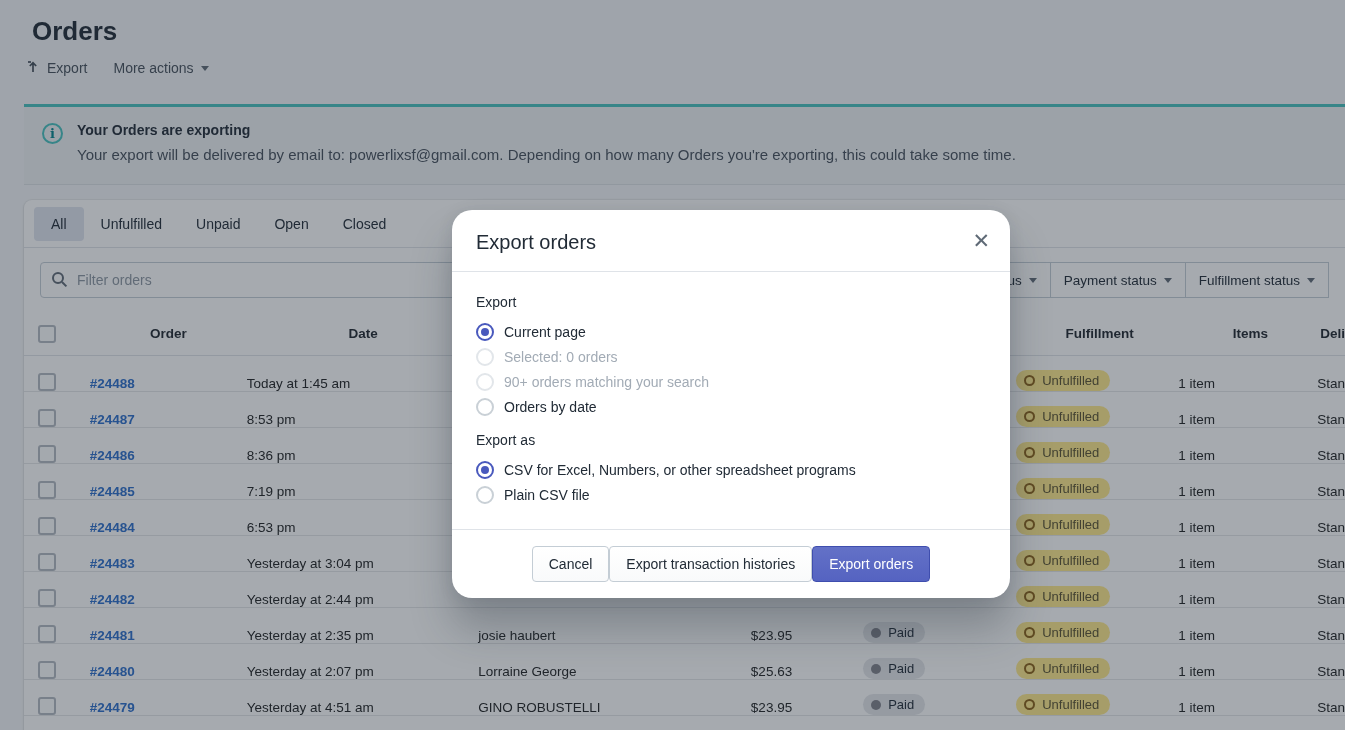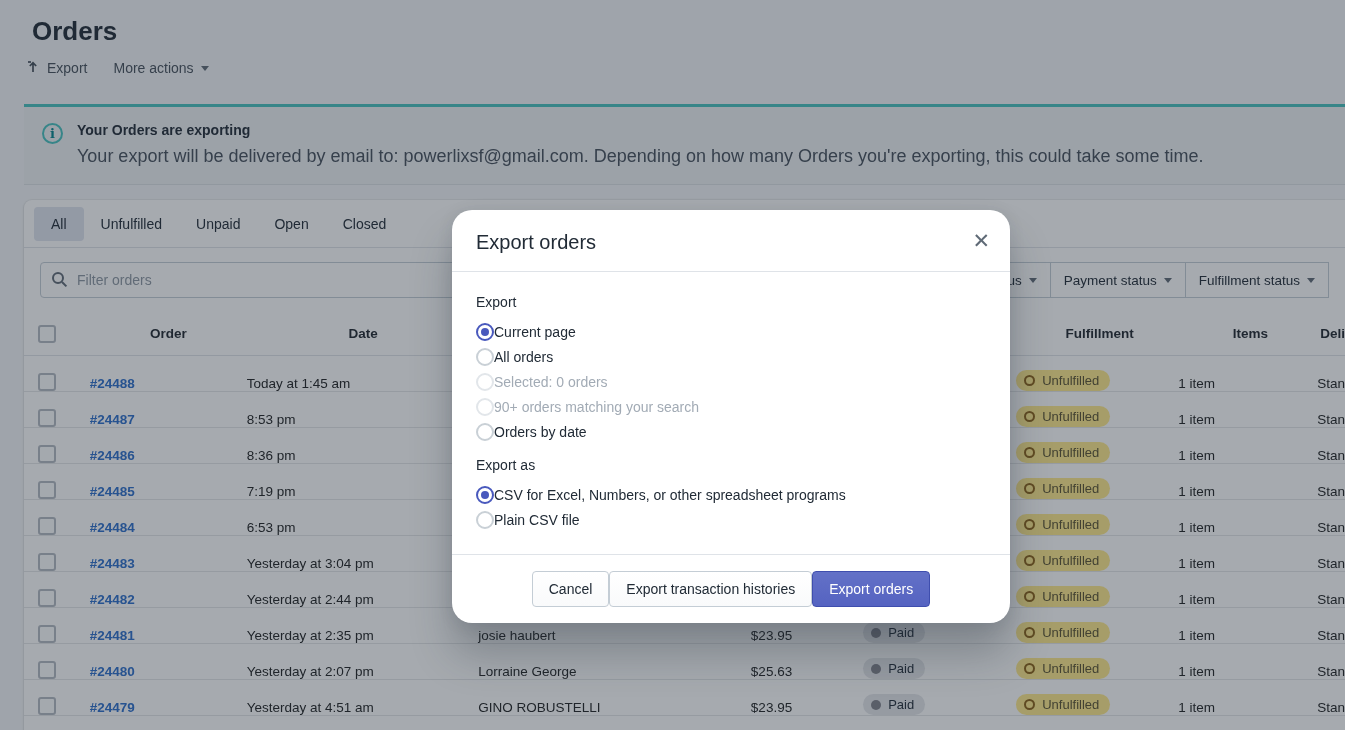--- a/index.html
+++ b/index.html
@@ -20,21 +20,21 @@
     position: absolute; left: 24px; right: 0; top: 104px; height: 81px;
     background: #eff2f4; border-top: 3px solid #47c1bf; border-bottom: 1px solid #dde1e5;
     display: flex; gap: 14px; padding: 15px 18px;
   }
   .info-icon {
     width: 21px; height: 21px; border-radius: 50%; border: 2px solid #47c1bf; color: #00848e;
     font-family: "DejaVu Serif", serif; font-weight: 700; font-size: 13px;
     display: flex; align-items: center; justify-content: center; flex: 0 0 auto; margin-top: 1px;
   }
   .banner-title { font-size: 14px; font-weight: 700; color: #212b36; margin-bottom: 8px; }
-  .banner-body { font-size: 18px; color: #454f5b; }
+  .banner-body { font-size: 15px; color: #454f5b; }
   
   .card {
     position: absolute; left: 24px; right: 0; top: 200px; height: 560px;
     background: #ffffff; border-top-left-radius: 8px;
     box-shadow: 0 0 0 1px rgba(63,63,68,.05), 0 1px 3px rgba(63,63,68,.15);
   }
   .tabs { height: 48px; display: flex; align-items: center; padding: 0 10px; border-bottom: 1px solid #dfe3e8; }
   .tab { padding: 9px 17px; font-size: 14px; color: #212b36; background: none; border: none; font-family: inherit; border-radius: 4px; cursor: pointer; }
   .tab.selected { background: #dfe4ef; }
   .filter-row { height: 64px; display: flex; align-items: center; gap: 8px; padding: 0 16px 0 16px; }
@@ -74,21 +74,21 @@
   .backdrop { position: absolute; inset: 0; background: rgba(33,43,54,0.40); z-index: 10; }
   .modal {
     position: absolute; left: 452px; top: 210px; width: 558px; z-index: 20;
     background: #fff; border-radius: 20px; box-shadow: 0 31px 41px rgba(32,42,53,.28), 0 2px 16px rgba(32,42,54,.1);
   }
   .modal-header { position: relative; padding: 21px 24px 17px; border-bottom: 1px solid #dfe3e8; }
   .modal-title { font-size: 20px; font-weight: 400; color: #212b36; }
   .modal-close { position: absolute; right: 20px; top: 20px; background: none; border: none; font-size: 21px; line-height: 1; color: #5f6a76; cursor: pointer; font-family: inherit; }
   .modal-body { padding: 22px 24px 10px; }
   .group-label { font-size: 14px; color: #212b36; margin-bottom: 9px; }
-  .radio-row { display: flex; align-items: center; height: 25px; font-size: 14px; color: #212b36; cursor: pointer; }
+  .radio-row { display: flex; align-items: center; gap: 10px; height: 25px; font-size: 14px; color: #212b36; cursor: pointer; }
   .radio-row.disabled { color: #a2abb5; cursor: default; }
   .radio { width: 18px; height: 18px; border-radius: 50%; border: 2px solid #c9d0d6; background: #fff; flex: 0 0 auto; position: relative; }
   .radio.checked { border-color: #4959bd; }
   .radio.checked::after { content: ""; position: absolute; left: 3px; top: 3px; width: 8px; height: 8px; border-radius: 50%; background: #4959bd; }
   .radio.disabled { border-color: #e2e6ea; }
   .section-gap { margin-top: 13px; }
   .modal-footer { margin-top: 12px; border-top: 1px solid #dfe3e8; padding: 16px 24px; display: flex; justify-content: center; }
   .btn { height: 36px; padding: 0 16px; border-radius: 4px; font-family: inherit; font-size: 14px; cursor: pointer; }
   .btn-outline { background: linear-gradient(to bottom, #ffffff, #f9fafb); border: 1px solid #c4cdd5; color: #212b36; }
   .btn-primary { background: linear-gradient(to bottom, #6371c7, #5563c1); border: 1px solid #3f4eae; color: #fff; font-weight: 400; }
@@ -357,24 +357,20 @@
     <div class="modal-title">Export orders</div>
     <button class="modal-close">✕</button>
   </div>
   <div class="modal-body">
     <div class="group-label">Export</div>
     <div id="export-options">
         <div class="radio-row">
     <span class="radio checked"></span>
     <span>Current page</span>
   </div>
-        <div class="radio-row">
-    <span class="radio"></span>
-    <span>All orders</span>
-  </div>
         <div class="radio-row disabled">
     <span class="radio disabled"></span>
     <span>Selected: 0 orders</span>
   </div>
         <div class="radio-row disabled">
     <span class="radio disabled"></span>
     <span>90+ orders matching your search</span>
   </div>
         <div class="radio-row">
     <span class="radio"></span>

